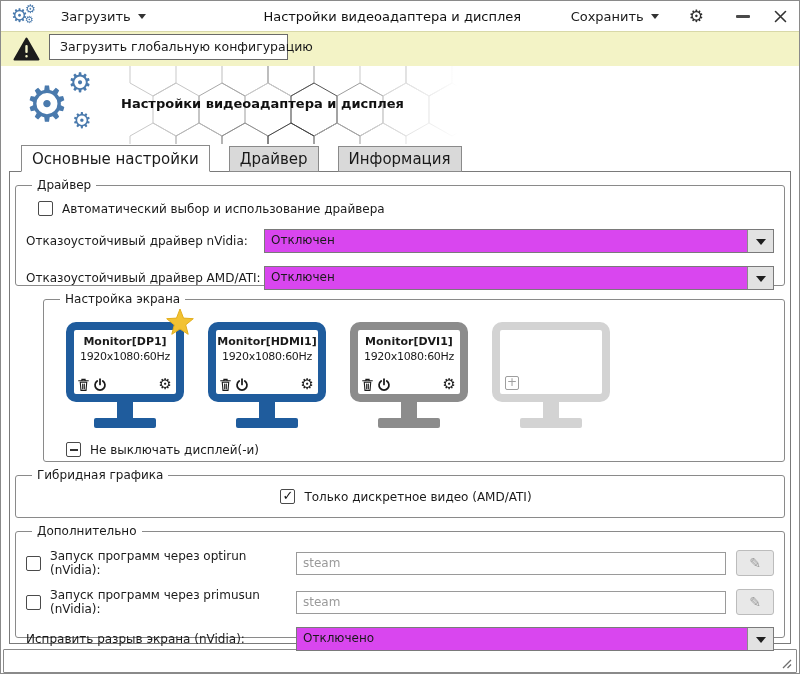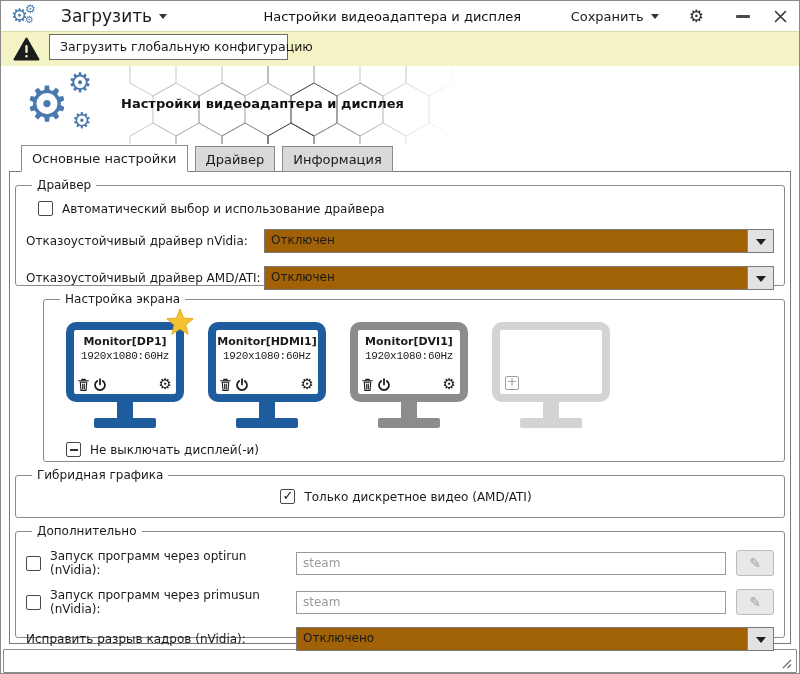--- a/index.html
+++ b/index.html
@@ -7,21 +7,21 @@
   body { font-family:"DejaVu Sans","Liberation Sans",sans-serif; font-size:12px; color:#1a1a1a; }
   .window { width:800px; height:674px; border:1px solid #8a8a8a; background:#fff; position:relative; overflow:hidden; }
 
   
   .titlebar { height:30px; display:flex; align-items:center; background:#fff; position:relative; }
   .gears-mini { position:relative; width:30px; height:26px; margin-left:10px; flex:none; }
   .gears-mini span { position:absolute; color:#4a7aad; line-height:1; }
   .gm1 { font-size:19px; left:0; top:3px; }
   .gm2 { font-size:12px; left:14px; top:0; }
   .gm3 { font-size:10px; left:14px; top:12px; }
-  .menu-btn { display:flex; align-items:center; padding:3px 8px; margin-left:12px; cursor:default; font-size:17px; }
+  .menu-btn { display:flex; align-items:center; padding:3px 8px; margin-left:12px; cursor:default; font-size:13px; }
   .tri-down { width:0; height:0; border:4px solid transparent; border-top:5px solid #333; margin-left:7px; margin-top:5px; }
   .tb-title { position:absolute; left:50%; transform:translateX(-53%); font-size:13px; color:#111; white-space:nowrap; }
   .tb-right { margin-left:auto; display:flex; align-items:center; gap:6px; }
   .save-btn { display:flex; align-items:center; padding:3px 8px; font-size:13px; }
   .tb-gear { font-size:17px; color:#2e2e2e; margin:0 14px 0 16px; line-height:1; }
   .tb-min { width:14px; height:3px; background:#4a4a4a; border-radius:1px; margin:0 12px; }
   .tb-close { margin:0 12px 0 6px; display:flex; }
 
   
   .warnbar { height:35px; background:#f3f3c6; border-top:1px solid #d8d8a8; display:flex; align-items:center; padding-left:12px; }
@@ -40,55 +40,55 @@
   .gears-logo { position:absolute; left:24px; top:4px; width:80px; height:70px; }
   .gears-logo span { position:absolute; color:#4a7aad; line-height:1; }
   .gl1 { font-size:49px; left:0; top:10px; }
   .gl2 { font-size:27px; left:43px; top:-1px; }
   .gl3 { font-size:22px; left:47px; top:40px; }
   .header-title { position:absolute; left:120px; top:30px; font-size:13px; font-weight:bold; color:#111; z-index:2; }
 
   
   .tabbar { height:27px; display:flex; align-items:flex-end; padding-left:20px; position:relative; z-index:3; }
   .tab { height:26px; display:flex; align-items:center; padding:0 10px; background:#d9d9d9;
-         border:1px solid #8a8a8a; margin-right:7px; font-size:13px; margin-bottom:-1px; }
+         border:1px solid #8a8a8a; margin-right:19px; font-size:15px; margin-bottom:-1px; }
   .tab.active { background:#fff; border-bottom:1px solid #fff; height:27px; }
 
   
   .main { margin:0 8px; height:473px; border:1px solid #7a7a7a; background:#fff; padding:6px 5px 0; position:relative; z-index:1; }
   fieldset { border:1px solid #8a8a8a; border-radius:3px; margin-bottom:6px; padding:0 10px 6px; }
   legend { padding:0 5px; margin-left:6px; font-size:12px; }
   .fs-driver { height:108px; }
   .fs-screen { height:170px;margin-left:28px; }
   .fs-hybrid { height:50px; display:flex; flex-direction:row; justify-content:center; }
   .fs-extra  { height:114px; }
 
   .row { display:flex; align-items:center; }
   .cb { width:15px; height:15px; border:1px solid #4a4a4a; background:#fff; border-radius:2px;
         display:inline-flex; align-items:center; justify-content:center; flex:none; }
   .cb.checked::after { content:"✓"; font-size:13px; font-weight:bold; color:#111; margin-top:-2px; }
   .cb.indet::after { content:""; width:8px; height:2px; background:#333; }
   .cb-label { margin-left:9px; }
 
-  .combo { flex:1; height:24px; border:1px solid #7a7a7a; display:flex; background:#a16207; }
+  .combo { flex:1; height:24px; border:1px solid #7a7a7a; display:flex; background:#d946ef; }
   .combo-value { flex:1; padding:3px 0 0 6px; font-size:12px; }
   .combo-btn { width:26px; background:#e2e2e2; border-left:1px solid #8a8a8a; display:flex; align-items:center; justify-content:center; }
   .combo-tri { width:0; height:0; border:5px solid transparent; border-top:6px solid #1f1f1f; margin-top:6px; }
 
   .drv-cb-row { margin:9px 0 0 12px; }
   .drv-row { margin-top:13px; }
   .drv-label { width:238px; flex:none; }
 
   
   .mon-row { display:flex; gap:24px; margin:16px 0 0 12px; }
   .monitor { width:118px; position:relative; flex:none; }
   .monitor .screen { width:118px; height:80px; border:8px solid var(--c); border-radius:10px; background:#fff;
                      display:flex; flex-direction:column; position:relative; }
   .mon-name { font-weight:bold; font-size:11px; text-align:center; margin-top:5px; white-space:nowrap; }
-  .mon-mode { font-size:11px; text-align:center; margin-top:2px; white-space:nowrap; letter-spacing:-0.3px;font-family:Liberation Mono, monospace; }
+  .mon-mode { font-size:11px; text-align:center; margin-top:2px; white-space:nowrap; letter-spacing:-0.3px; }
   .mon-icons { display:flex; align-items:center; margin-top:auto; padding:0 4px 2px 3px; gap:3px; }
   .mon-gear { margin-left:auto; font-size:15px; line-height:1; color:#1a1a1a; }
   .stand { width:16px; height:16px; background:var(--c); margin:0 auto; }
   .base { width:62px; height:10px; background:var(--c); margin:0 auto; border-radius:2px; }
   .mon-blue { --c:#1f5c9d; }
   .mon-gray { --c:#8c8c8c; }
   .mon-light { --c:#d3d3d3; }
   .star { position:absolute; top:-14px; right:-11px; z-index:2; }
   .add-box { position:absolute; left:5px; bottom:4px; width:14px; height:14px; border:1.5px solid #9e9e9e;
              color:#9e9e9e; font-size:12px; line-height:11px; text-align:center; border-radius:2px; }
@@ -324,21 +324,21 @@
           <span class="cb"></span>
           <span class="cb-label">Запуск программ через primusun (nVidia):</span>
         </span>
         <input class="text-input" type="text" placeholder="steam" style="">
         <button class="edit-btn">
           <span class="pencil">✎</span>
         </button>
       </div>
       <div class="row ext-row">
         <span class="ext-label-wrap" style="width:270px;">
-          <span>Исправить разрыв кадров (nVidia):</span>
+          <span>Исправить разрыв экрана (nVidia):</span>
         </span>
         <div class="combo">
           <span class="combo-value">Отключено</span>
           <span class="combo-btn">
               <span class="combo-tri"></span>
             </span>
         </div>
       </div>
     </fieldset>
 

